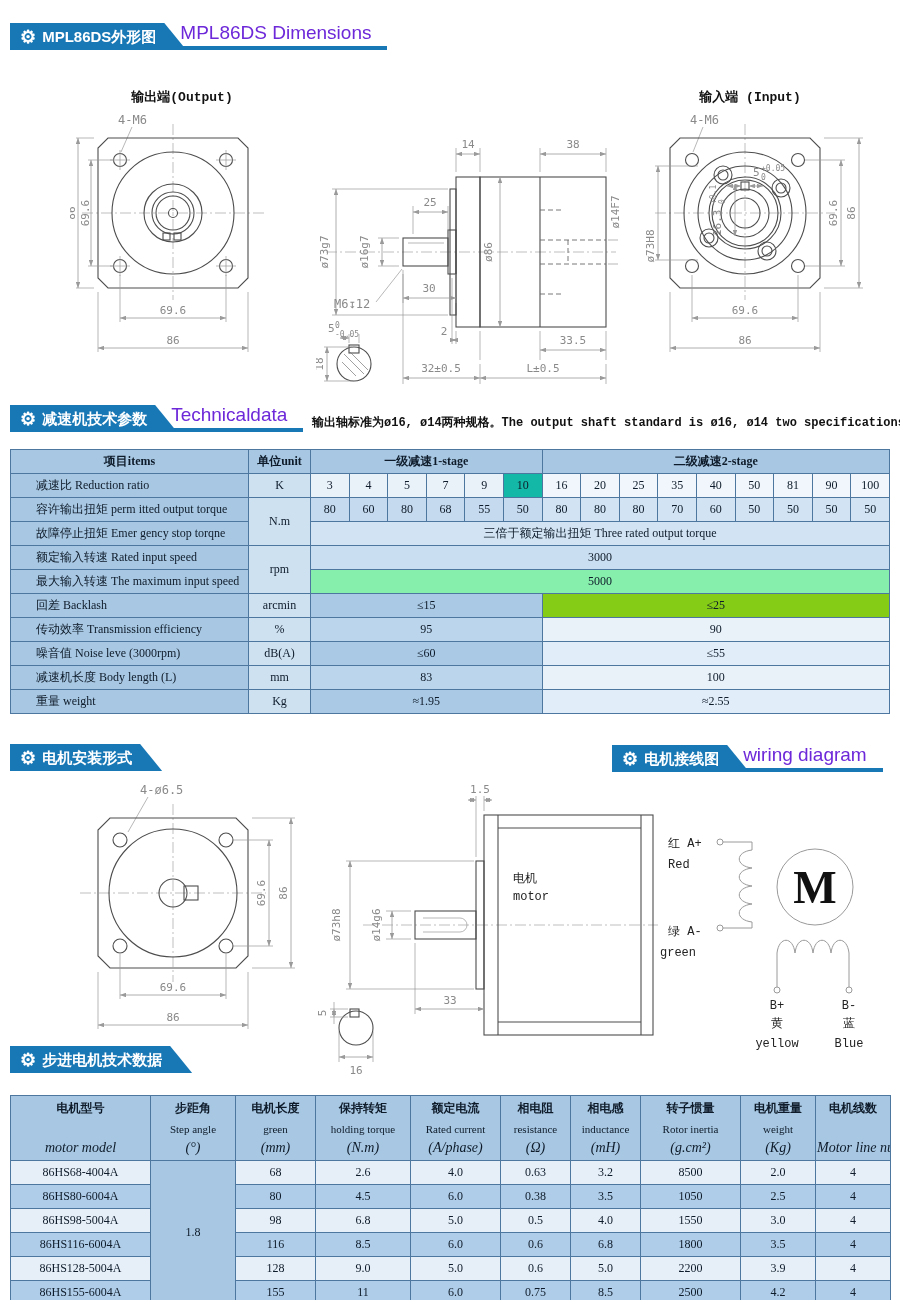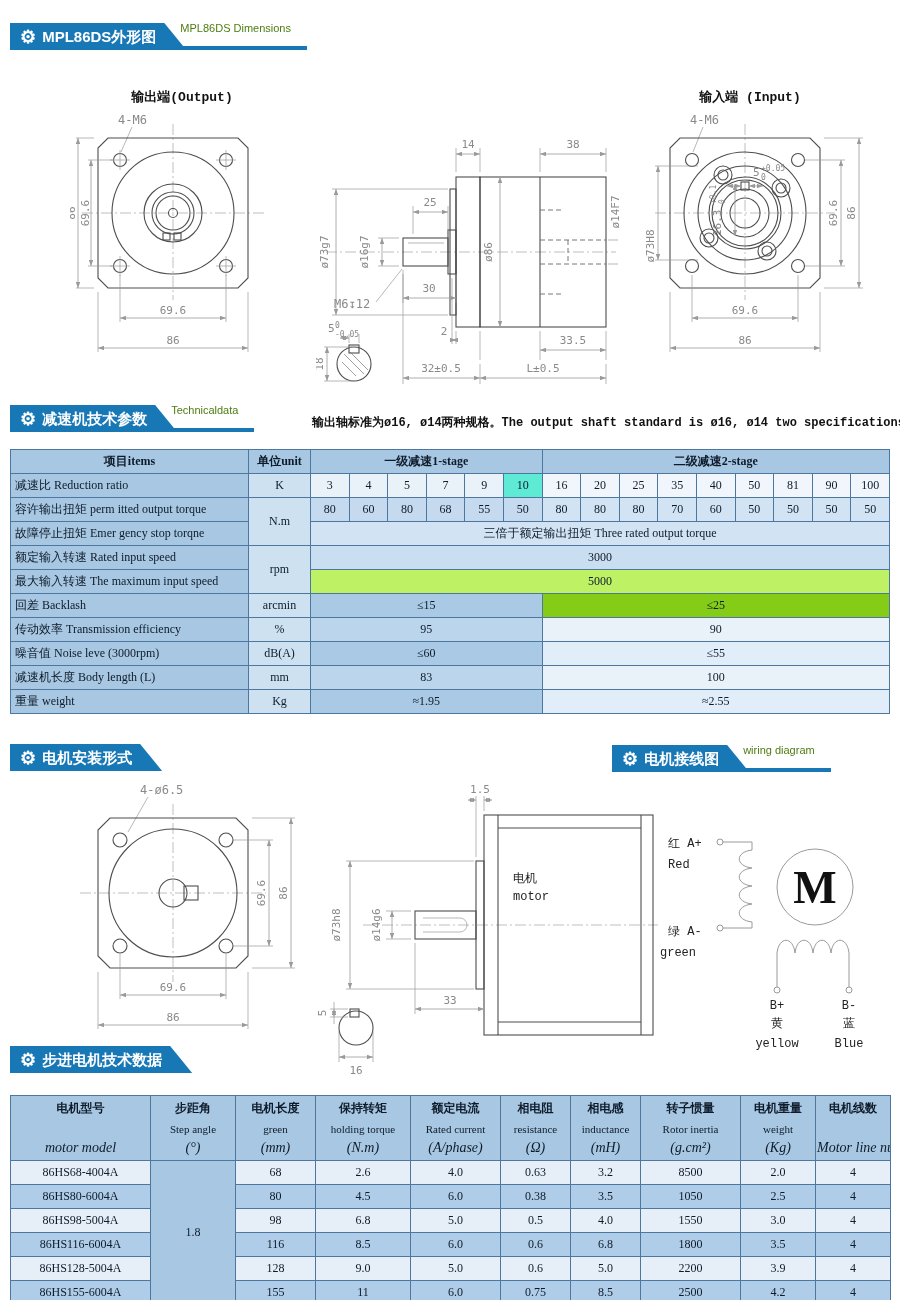--- a/index.html
+++ b/index.html
@@ -4,31 +4,31 @@
 <style>
   html,body{margin:0;padding:0;background:#e8e8e8;}
   #page{position:relative;width:900px;height:1300px;background:#ffffff;overflow:hidden;
         font-family:"Liberation Sans",sans-serif;}
   
   .sec-head{position:absolute;display:flex;align-items:flex-end;}
   .banner{background:#1878b6;color:#fff;font-weight:bold;font-size:15px;line-height:27px;height:27px;
           padding:0 30px 0 10px;clip-path:polygon(0 0,calc(100% - 22px) 0,100% 100%,0 100%);
           display:flex;align-items:center;gap:6px;white-space:nowrap;}
   .gear{font-size:18px;line-height:1;}
-  .en-title{color:#4d7c0f;font-size:11px;border-bottom:4px solid #1878b6;height:23px;
+  .en-title{color:#6d28d9;font-size:19px;border-bottom:4px solid #1878b6;height:23px;
             padding:0 16px 1px 8px;margin-left:-14px;white-space:nowrap;}
   .note{position:absolute;font-family:"Liberation Mono","DejaVu Sans Mono",monospace;
         font-weight:bold;font-size:12px;color:#111;white-space:nowrap;}
   
   table.spec{position:absolute;border-collapse:collapse;table-layout:fixed;
              font-family:"Liberation Serif",serif;font-size:12px;color:#0e1b2a;margin-top:12px;}
   table.spec td{border:1px solid #4d779f;height:23px;text-align:center;padding:0 2px;
                 overflow:hidden;white-space:nowrap;}
   .gtable{left:10px;top:437px;width:880px;}
-  .gtable td.lab{text-align:left;padding-left:4px;background:#a7c7e2;}
+  .gtable td.lab{text-align:left;padding-left:25px;background:#a7c7e2;}
   .gtable td.hd{background:#a7c7e2;font-weight:bold;}
   .gtable td.unit{background:#cde1f1;}
   .mtable{left:10px;top:1083px;width:880px;}
   .mtable td.hd{background:#a7c7e2;height:60px;padding:2px 1px;}
   .mtable td.step{background:#a7c7e2;}
   .hd-wrap{display:flex;flex-direction:column;justify-content:space-between;height:56px;}
   .hd-cn{font-size:12px;font-weight:bold;}
   .hd-en{font-size:11px;}
   .hd-sub{font-size:14px;font-style:italic;}
   .row-a{background:#e6eff8;}
@@ -246,21 +246,21 @@
         <td class="hd" colspan="9">二级减速2-stage</td>
       </tr>
       <tr>
         <td class="lab">减速比 Reduction ratio</td>
         <td class="unit">K</td>
         <td style="background:#e9f1f9">3</td>
         <td style="background:#e9f1f9">4</td>
         <td style="background:#e9f1f9">5</td>
         <td style="background:#e9f1f9">7</td>
         <td style="background:#e9f1f9">9</td>
-        <td style="background:#5eead4">10</td>
+        <td style="background:#14b8a6">10</td>
         <td style="background:#f0f6fb">16</td>
         <td style="background:#f0f6fb">20</td>
         <td style="background:#f0f6fb">25</td>
         <td style="background:#f0f6fb">35</td>
         <td style="background:#f0f6fb">40</td>
         <td style="background:#f0f6fb">50</td>
         <td style="background:#f0f6fb">81</td>
         <td style="background:#f0f6fb">90</td>
         <td style="background:#f0f6fb">100</td>
       </tr>
@@ -287,21 +287,21 @@
         <td class="lab">故障停止扭矩 Emer gency stop torqne</td>
         <td colspan="15" style="background:#d2e4f3">三倍于额定输出扭矩 Three rated output torque</td>
       </tr>
       <tr>
         <td class="lab">额定输入转速 Rated input speed</td>
         <td class="unit" rowspan="2">rpm</td>
         <td colspan="15" style="background:#c9def0">3000</td>
       </tr>
       <tr>
         <td class="lab">最大输入转速 The maximum input speed</td>
-        <td colspan="15" style="background:#bef264">5000</td>
+        <td colspan="15" style="background:#86efac">5000</td>
       </tr>
       <tr>
         <td class="lab">回差 Backlash</td>
         <td class="unit">arcmin</td>
         <td colspan="6" style="background:#a9c9e5">≤15</td>
         <td colspan="9" style="background:#84cc16">≤25</td>
       </tr>
       <tr>
         <td class="lab">传动效率 Transmission efficiency</td>
         <td class="unit">%</td>

